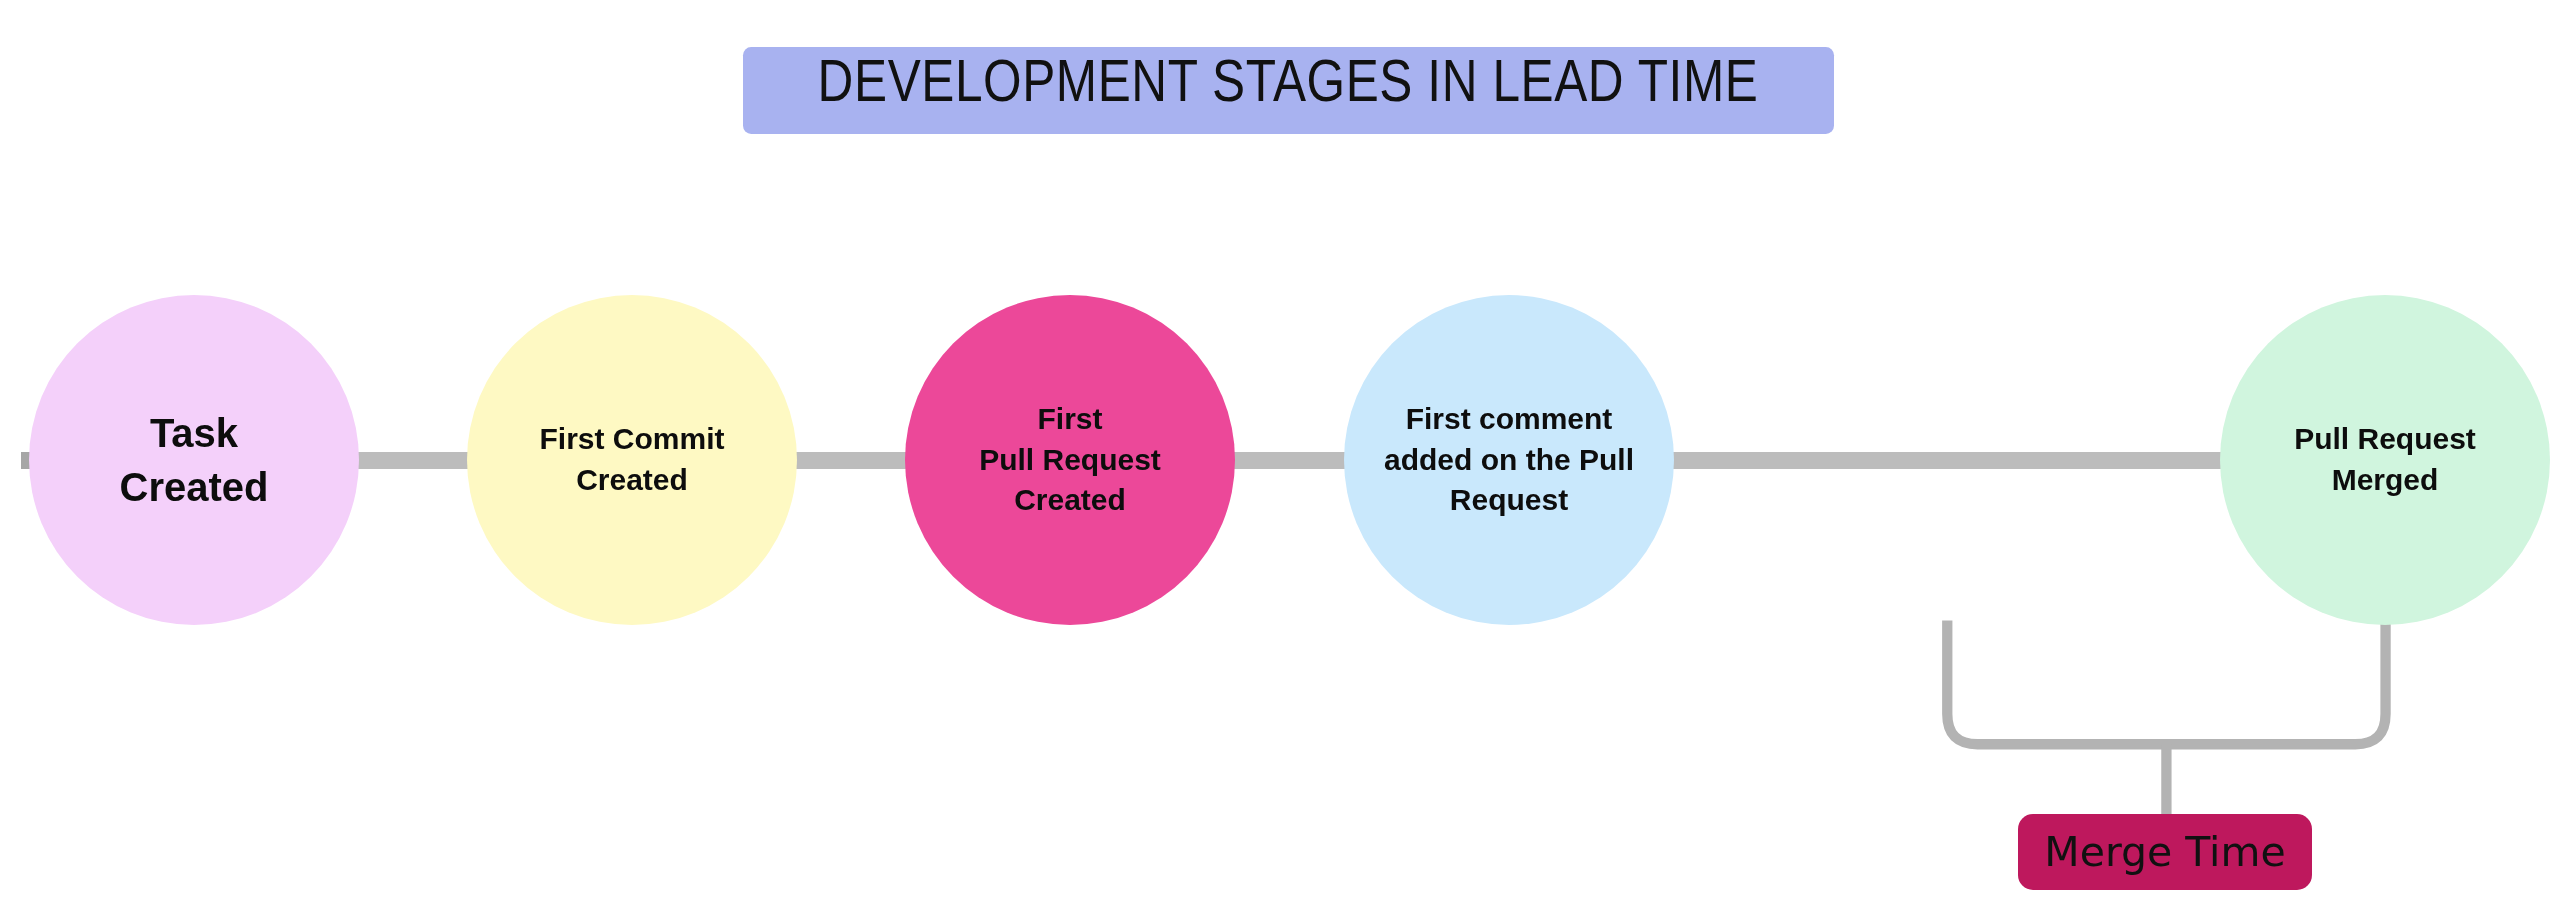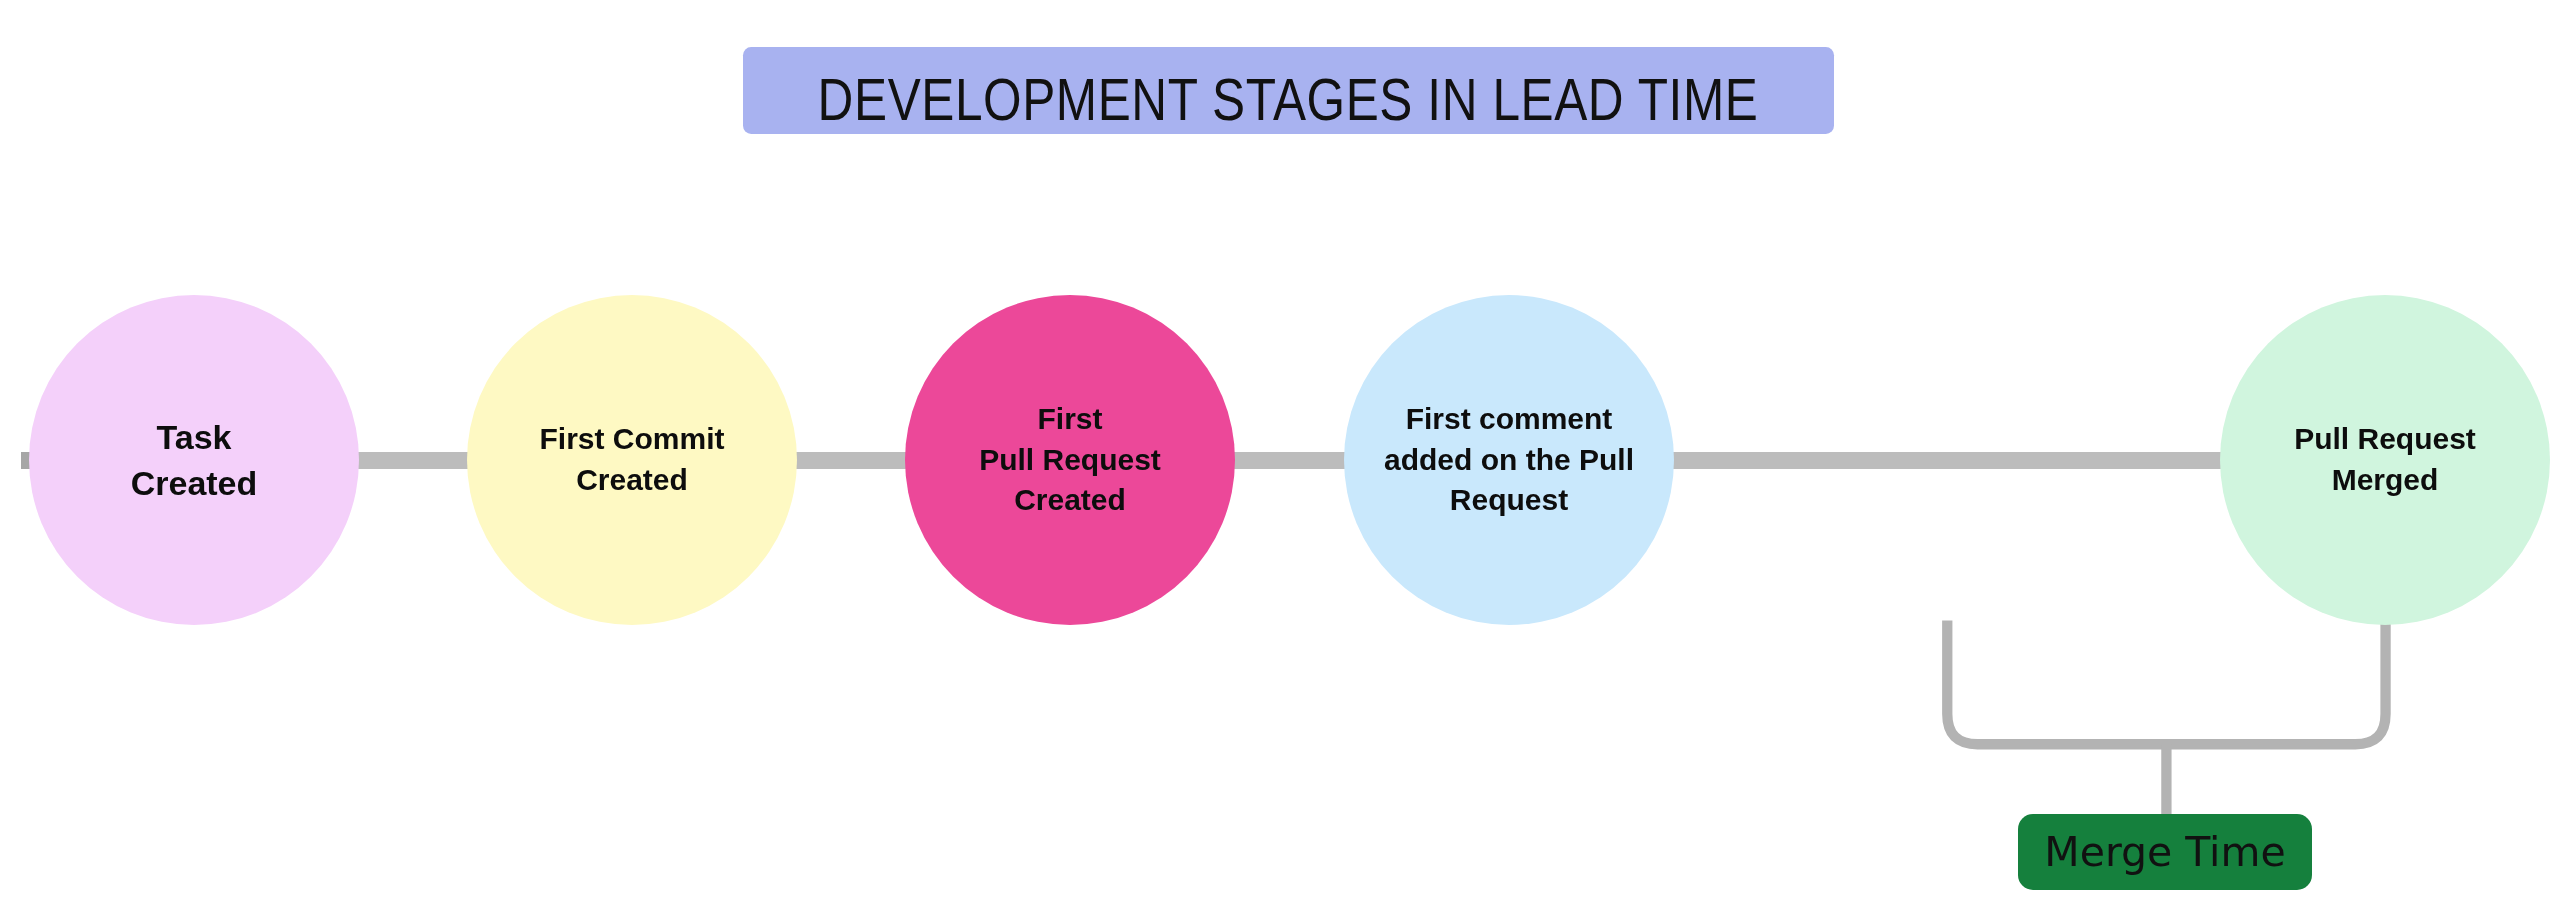--- a/index.html
+++ b/index.html
@@ -11,21 +11,21 @@
     overflow: hidden;
     font-family: "Liberation Sans", sans-serif;
   }
 
   
   .title-box {
     position: absolute;
     left: 743px; top: 47px;
     width: 1091px; height: 87px;
     border-radius: 8.2px;
-    display: flex; align-items: flex-end; justify-content: center;
+    display: flex; align-items: flex-start; justify-content: center;
     z-index: 3;
   }
   .title-text {
     font-size: 59px;
     font-weight: 400;
     letter-spacing: 0.7px;
     color: #111111;
     white-space: nowrap;
     transform: scaleX(0.84);
     transform-origin: center;
@@ -50,21 +50,21 @@
     text-align: center;
     z-index: 2;
   }
   .circle .label {
     font-weight: 700;
     font-size: 30px;
     line-height: 1.36;
     color: #0d0d0d;
     white-space: pre-line;
   }
-  .circle.start .label { font-size: 34px; }
+  .circle.start .label { font-size: 40px; }
   .c1 { left: 29px; }
   .c2 { left: 467px; }
   .c3 { left: 905px; }
   .c4 { left: 1344px; }
   .c5 { left: 1782px; }
   .c6 { left: 2220px; }
 
   
   .bracket-svg {
     position: absolute;
@@ -129,18 +129,18 @@
   <div class="circle c6" style="background-color: rgb(208, 245, 222);">
     <div class="label">Pull Request
 Merged</div>
   </div>
 
   <svg class="bracket-svg" viewBox="2640 896 920 320" xmlns="http://www.w3.org/2000/svg">
     <path d="M 2834 904 L 2834 1040 Q 2834 1084 2878 1084 L 3428 1084 Q 3472 1084 3472 1040 L 3472 904" style="stroke: rgb(179, 179, 179);"></path>
     <path d="M 3153 1084 L 3153 1193" style="stroke: rgb(179, 179, 179);"></path>
   </svg>
 
-  <div class="merge-box" style="background-color: #15803d;">
+  <div class="merge-box" style="background-color: #be185d;">
     <div class="merge-label">Merge Time</div>
   </div>
 
 </div>
 
 
 </body></html>

